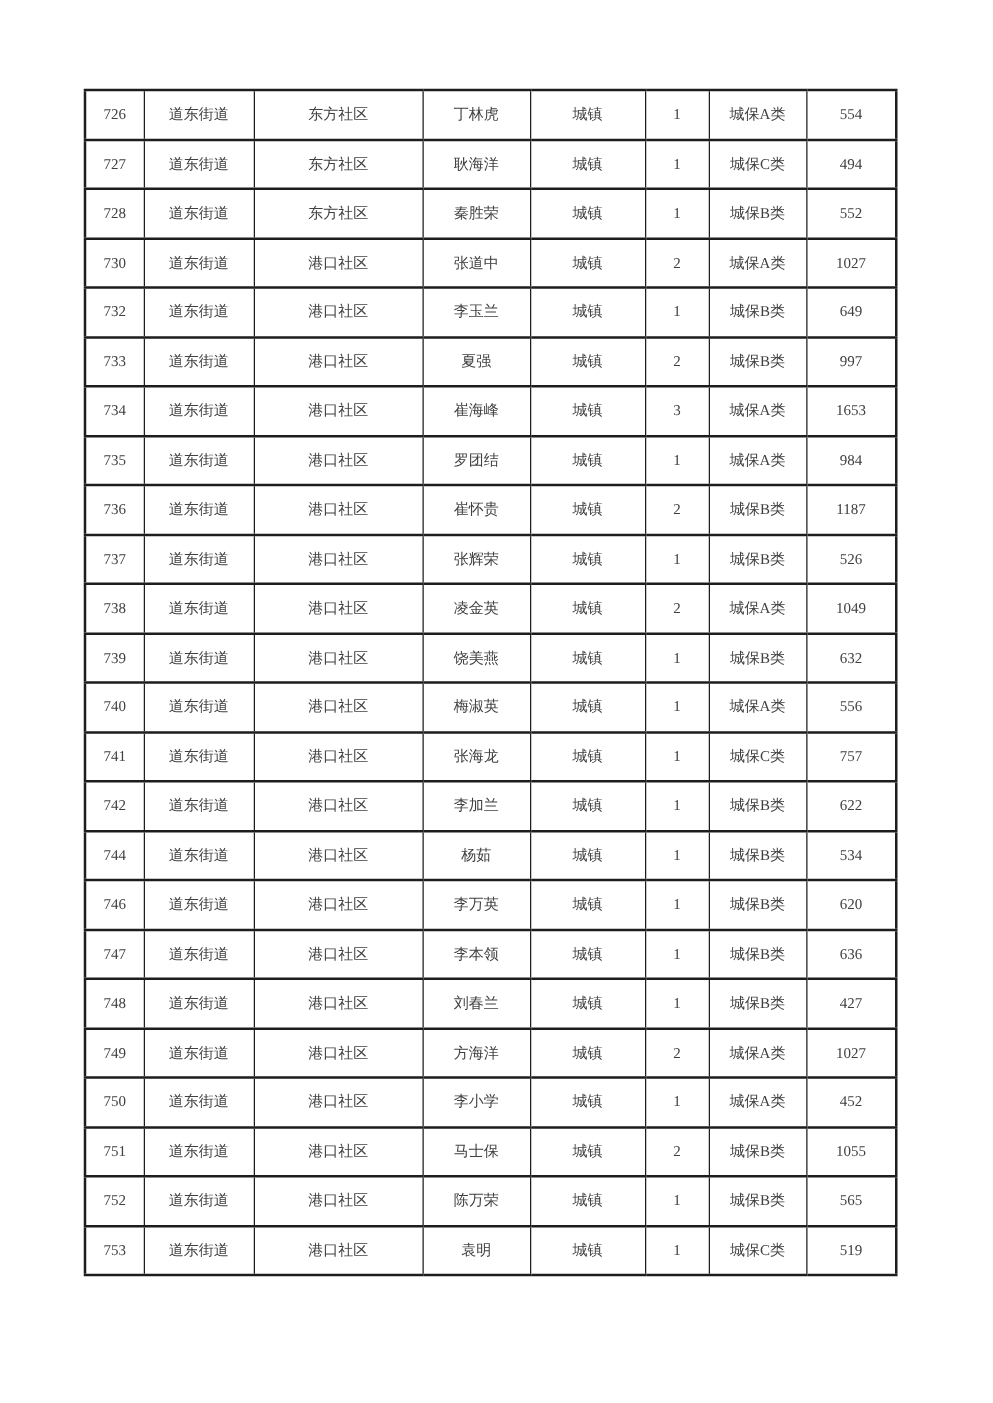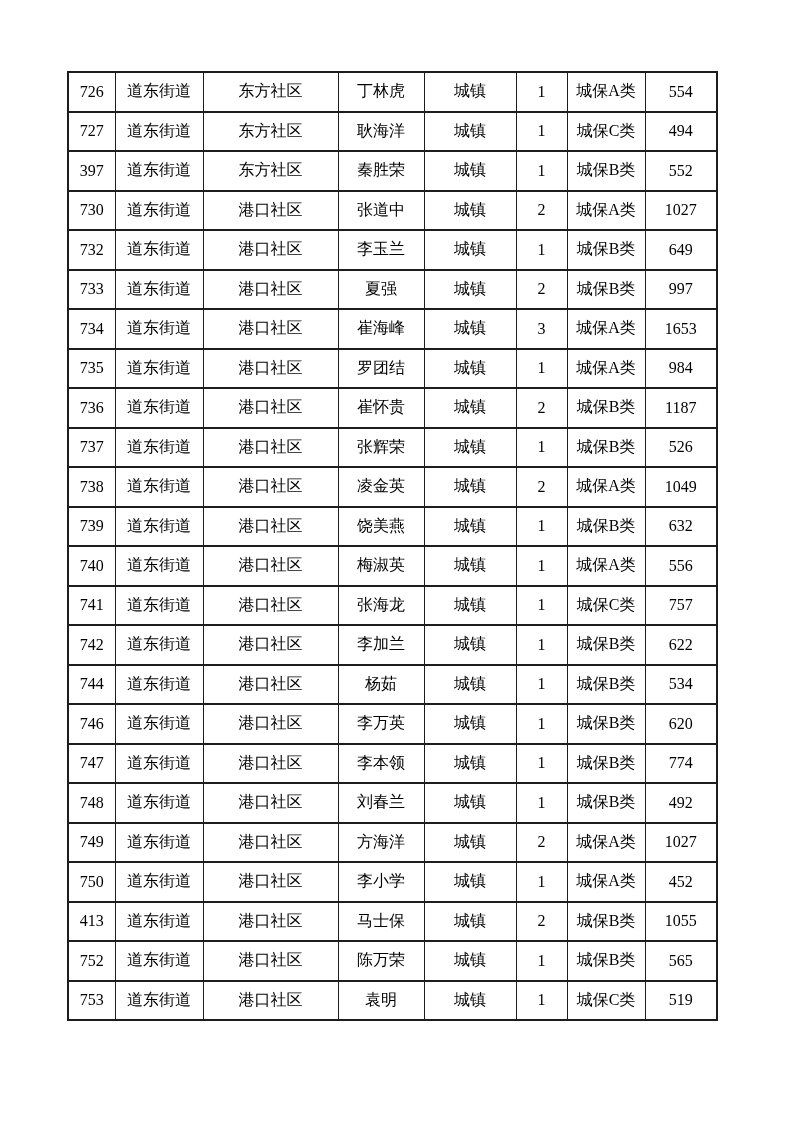--- a/index.html
+++ b/index.html
@@ -16,22 +16,22 @@
     font-family: "Liberation Serif", "DejaVu Serif", serif;
   }
   table.data-table {
     position: absolute;
     left: 67px;
     top: 71px;
     width: 649px;
     height: 950px;
     border-collapse: collapse;
     table-layout: fixed;
-    font-size: 16px;
-    color: #000000;
+    font-size: 12px;
+    color: #404040;
     border: 2px solid #1d1d1d;
   }
   table.data-table td {
     border-left: 1px solid #1d1d1d;
     border-right: 1px solid #1d1d1d;
     border-top: 2px solid #1d1d1d;
     border-bottom: 2px solid #1d1d1d;
     text-align: center;
     vertical-align: middle;
     padding: 0;
@@ -69,21 +69,21 @@
           <td>727</td>
           <td>道东街道</td>
           <td>东方社区</td>
           <td>耿海洋</td>
           <td>城镇</td>
           <td>1</td>
           <td>城保C类</td>
           <td>494</td>
         </tr>
         <tr>
-          <td>397</td>
+          <td>728</td>
           <td>道东街道</td>
           <td>东方社区</td>
           <td>秦胜荣</td>
           <td>城镇</td>
           <td>1</td>
           <td>城保B类</td>
           <td>552</td>
         </tr>
         <tr>
           <td>730</td>
@@ -226,31 +226,31 @@
           <td>620</td>
         </tr>
         <tr>
           <td>747</td>
           <td>道东街道</td>
           <td>港口社区</td>
           <td>李本领</td>
           <td>城镇</td>
           <td>1</td>
           <td>城保B类</td>
-          <td>774</td>
+          <td>636</td>
         </tr>
         <tr>
           <td>748</td>
           <td>道东街道</td>
           <td>港口社区</td>
           <td>刘春兰</td>
           <td>城镇</td>
           <td>1</td>
           <td>城保B类</td>
-          <td>492</td>
+          <td>427</td>
         </tr>
         <tr>
           <td>749</td>
           <td>道东街道</td>
           <td>港口社区</td>
           <td>方海洋</td>
           <td>城镇</td>
           <td>2</td>
           <td>城保A类</td>
           <td>1027</td>
@@ -259,21 +259,21 @@
           <td>750</td>
           <td>道东街道</td>
           <td>港口社区</td>
           <td>李小学</td>
           <td>城镇</td>
           <td>1</td>
           <td>城保A类</td>
           <td>452</td>
         </tr>
         <tr>
-          <td>413</td>
+          <td>751</td>
           <td>道东街道</td>
           <td>港口社区</td>
           <td>马士保</td>
           <td>城镇</td>
           <td>2</td>
           <td>城保B类</td>
           <td>1055</td>
         </tr>
         <tr>
           <td>752</td>

